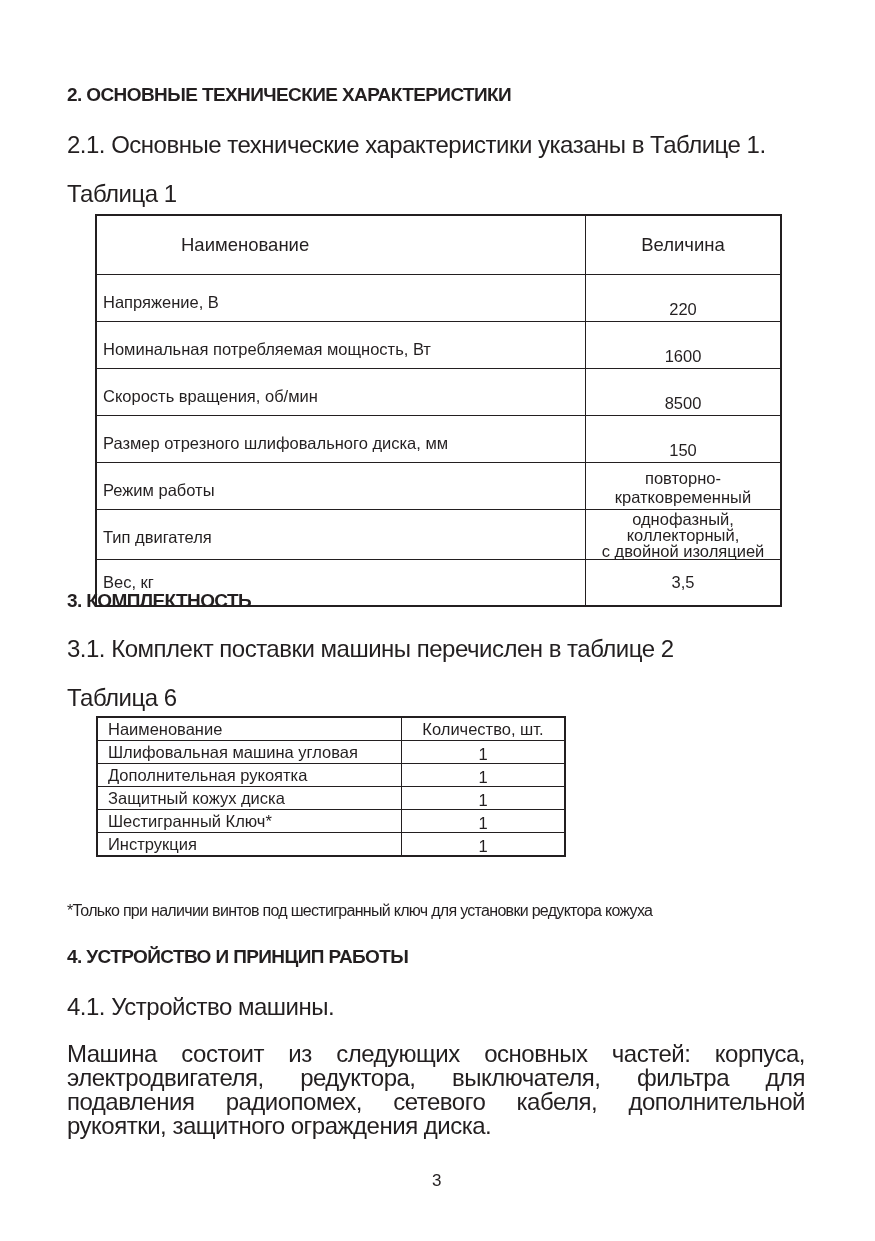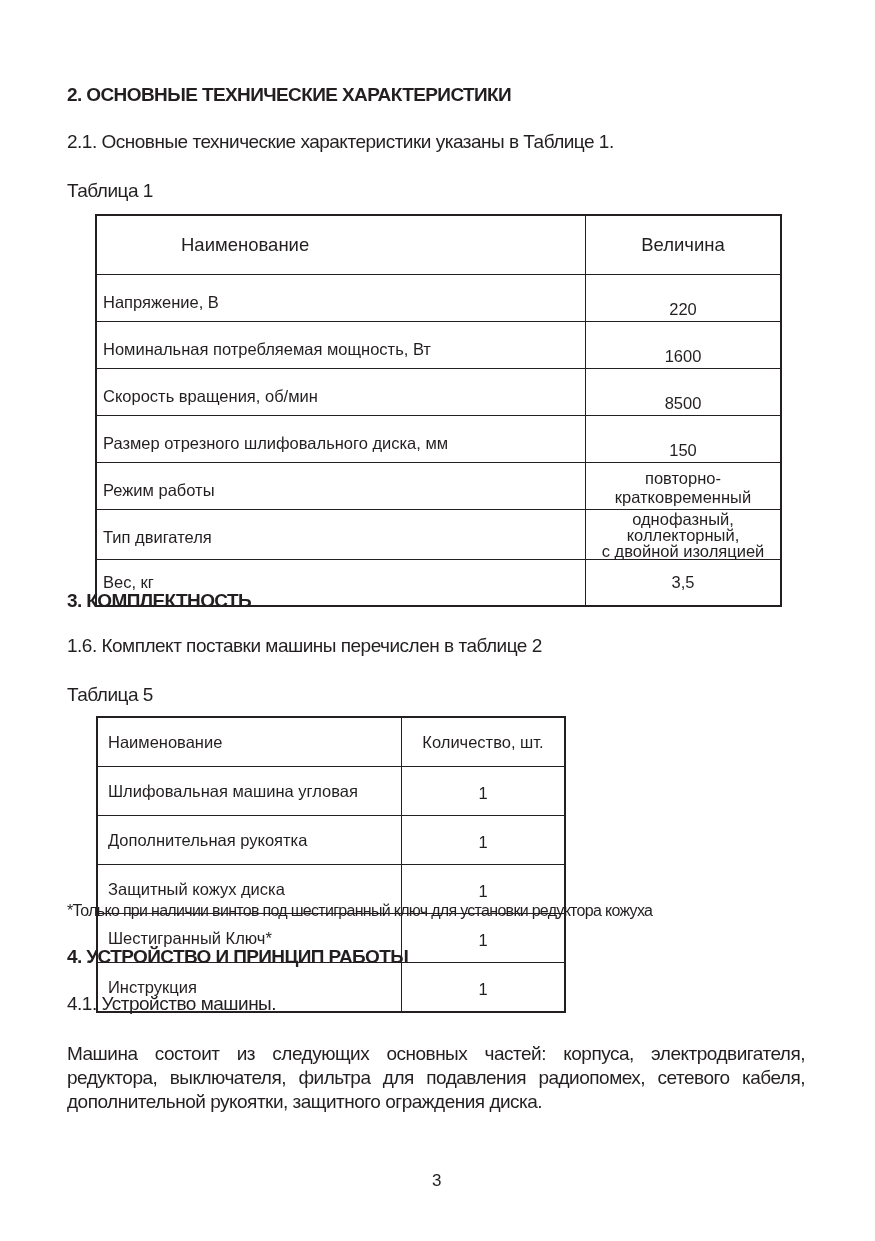--- a/index.html
+++ b/index.html
@@ -1,20 +1,20 @@
 <!DOCTYPE html>
 <html><head>
 <meta charset="utf-8">
 <style>
   html, body { margin: 0; padding: 0; background: #ffffff; }
   body { width: 875px; height: 1241px; position: relative; overflow: hidden;
          font-family: "Liberation Sans", sans-serif; color: #231f20; }
   .abs { position: absolute; white-space: nowrap; }
   .h2 { font-weight: bold; font-size: 19px; letter-spacing: -0.6px; }
-  .p { font-size: 19px; letter-spacing: -0.5px; }
+  .p { font-size: 24px; letter-spacing: -0.5px; }
   .cond { letter-spacing: -0.7px; }
 
   
   table { border-collapse: collapse; position: absolute; }
   #t1 { left: 95px; top: 214px; width: 687px; border: 2px solid #231f20; }
   #t1 td { border: 1px solid #231f20; font-size: 16.5px; padding: 0 6px; }
   #t1 td.c1 { width: 398px; }
   #t1 td.c2 { text-align: center; }
   #t1 tr.head td { height: 58px; font-size: 18.5px; }
   #t1 tr.head td.c1 { padding-left: 84px; }
@@ -23,21 +23,21 @@
   #t1 tr.r td.c2 { vertical-align: bottom; padding-bottom: 2px; }
   #t1 tr.tall td { height: 43px; }
   #t1 tr.tall td.c1 { vertical-align: middle; padding-top: 6px; margin-left: 40px; }
   #t1 tr.tall td.c2 { vertical-align: middle; line-height: 16px; }
   #t1 tr.last td { height: 45px; vertical-align: middle; }
 
   
   #t2 { left: 96px; top: 716px; width: 470px; border: 2px solid #231f20; }
   #t2 td { border: 1px solid #231f20; font-size: 16.5px; height: 22px; line-height: 20px; padding: 0 10px; }
   #t2 td.c1 { width: 283px; }
-  #t2 td.c2 { text-align: center; padding: 13px 4px; }
+  #t2 td.c2 { text-align: center; padding: 0 4px; }
   #t2 tr.q td.c2 { vertical-align: bottom; line-height: 18px; }
 
   .just { text-align: justify; text-align-last: left; width: 738px; white-space: normal; line-height: 24px; }
 </style>
 </head>
 <body>
 
 <div class="abs h2" style="left:67px; top:84px;">2. ОСНОВНЫЕ ТЕХНИЧЕСКИЕ ХАРАКТЕРИСТИКИ</div>
 <div class="abs p" style="left:67px; top:131px;">2.1. Основные технические характеристики указаны в Таблице 1.</div>
 <div class="abs p" style="left:67px; top:180px;">Таблица 1</div>
@@ -76,22 +76,22 @@
     </td>
   </tr>
   <tr class="last">
     <td class="c1">Вес, кг</td>
     <td class="c2">3,5</td>
   </tr>
 </tbody>
   </table>
 
 <div class="abs h2" style="left:67px; top:590px;">3. КОМПЛЕКТНОСТЬ</div>
-<div class="abs p" style="left:67px; top:635px;">1.6. Комплект поставки машины перечислен в таблице 2</div>
-<div class="abs p" style="left:67px; top:684px;">Таблица 5</div>
+<div class="abs p" style="left:67px; top:635px;">3.1. Комплект поставки машины перечислен в таблице 2</div>
+<div class="abs p" style="left:67px; top:684px;">Таблица 6</div>
 
 <table id="t2">
   <tbody>
       <tr>
     <td class="c1">Наименование</td>
     <td class="c2">Количество, шт.</td>
   </tr>
   <tr class="q">
     <td class="c1">Шлифовальная машина угловая</td>
     <td class="c2">1</td>

